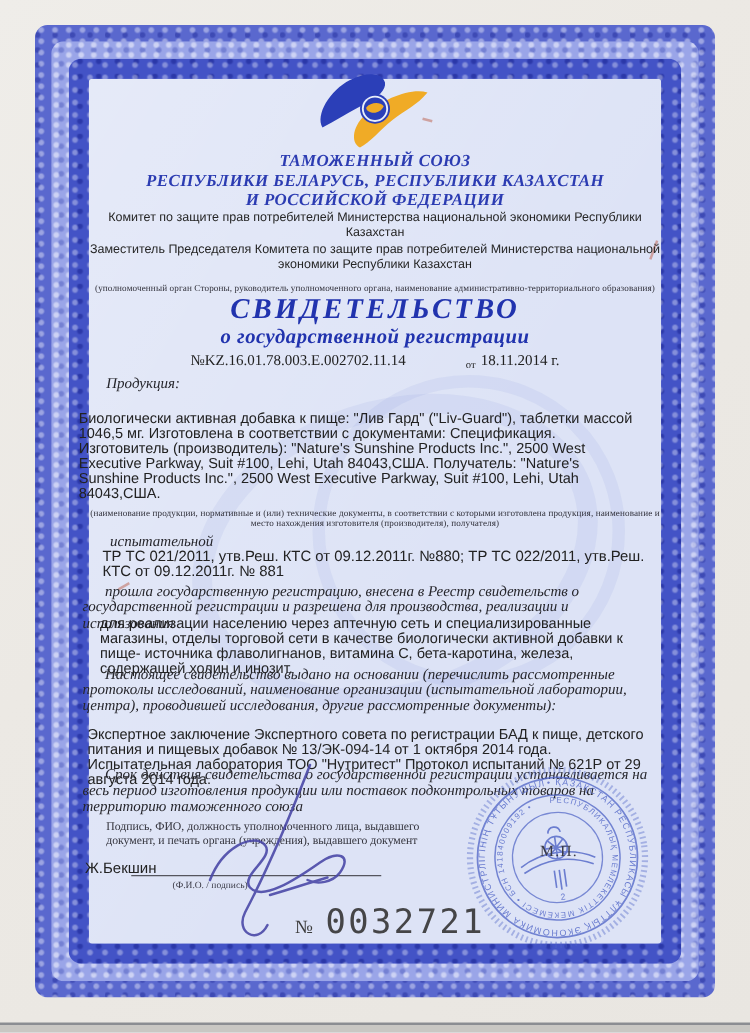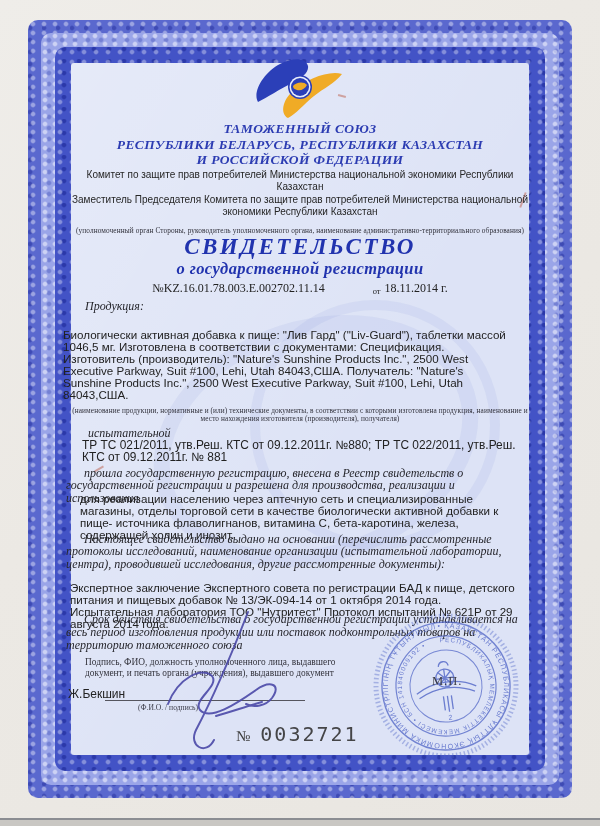--- a/index.html
+++ b/index.html
@@ -54,21 +54,21 @@
   .usage{top:493px;left:80px;width:448px;}
   .basis{top:533px;left:66px;width:452px;text-indent:18px;}
   .expert{top:571px;left:70px;width:452px;margin-top:11px;}
   .validity{top:613px;left:66px;width:452px;text-indent:18px;line-height:12.8px;}
   .sig-note{top:657px;left:85px;width:252px;font-size:9.4px;line-height:11px;color:#33333c;}
   .sig-name{top:687px;left:68px;font-family:"Liberation Sans",sans-serif;font-size:12px;color:#222;}
   .sig-line{top:700px;left:105px;width:200px;border-top:1px solid #55555e;height:0;}
   .sig-caption{top:703px;left:138px;font-size:7.6px;color:#3a3a46;}
   .serial{top:722px;left:236px;display:flex;align-items:baseline;gap:10px;}
   .serial .pref{font-size:15px;color:#3c3c3c;}
-  .serial .num{font-family:"DejaVu Sans Mono",monospace;font-size:20px;letter-spacing:2px;color:#454547;}
+  .serial .num{font-family:"DejaVu Sans Mono",monospace;font-size:27px;letter-spacing:2px;color:#454547;}
   .sig-ink{top:608px;left:150px;}
   .stamp{top:608px;left:368px;transform:rotate(-8deg);opacity:.88;}
   .mp{top:674px;left:432px;font-size:12.5px;color:#3b3b44;letter-spacing:1px;z-index:5;}
 </style>
 </head>
 <body>
 
 <div class="paper">
 
   <div class="b1">

